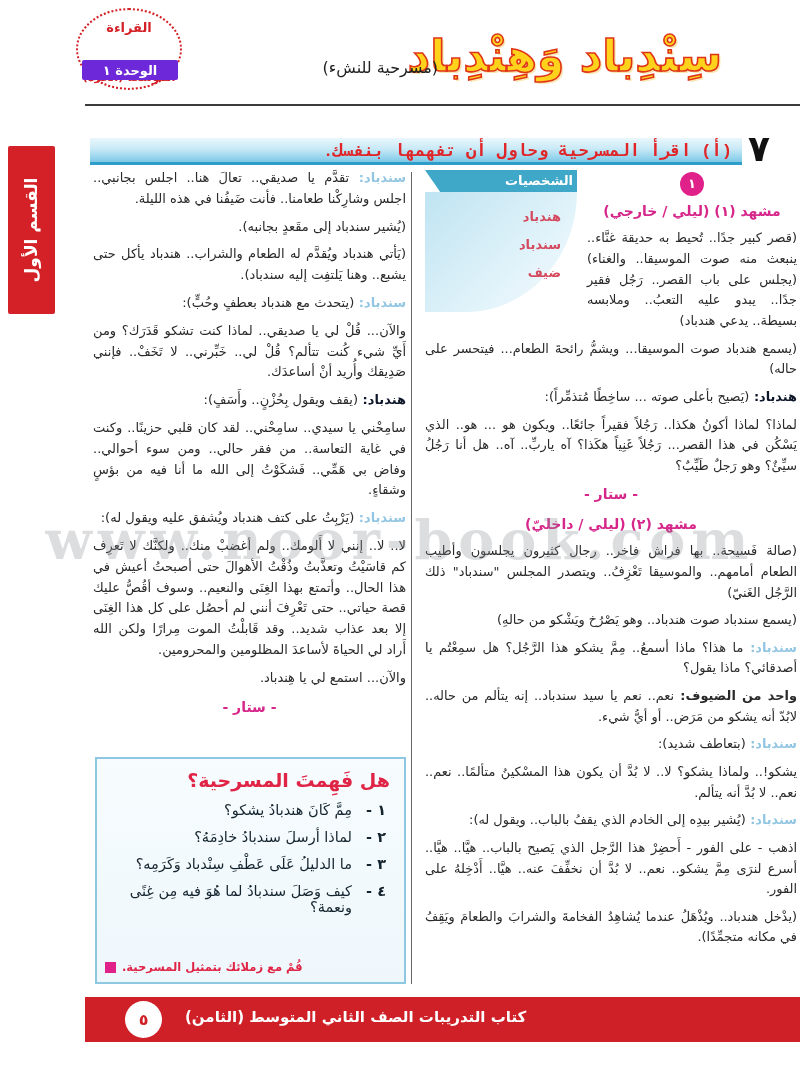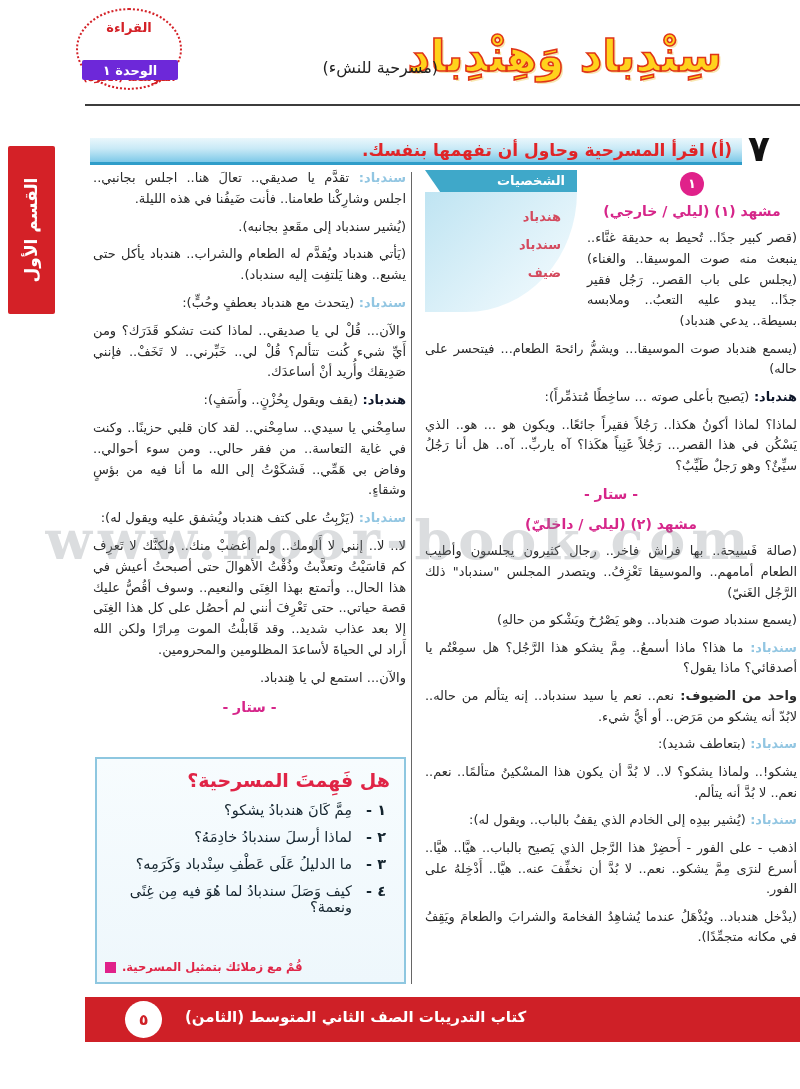--- a/index.html
+++ b/index.html
@@ -36,31 +36,31 @@
   .section-tab span{
     transform:rotate(-90deg);white-space:nowrap;color:#fff;font-weight:bold;font-size:17px;
   }
   
   .exercise-bar{
     position:absolute;left:90px;top:138px;width:652px;height:27px;
     background:linear-gradient(#eaf7fc 0%,#c8e9f6 45%,#7ec9e8 100%);
     border-bottom:3px solid #2f9dc9;
     display:flex;align-items:center;padding-right:10px;box-sizing:border-box;
   }
-  .exercise-bar .instr{color:#e02528;font-weight:bold;font-size:17px;white-space:nowrap;}
+  .exercise-bar .instr{color:#e02528;font-weight:bold;font-size:17px;white-space:nowrap;font-family:Liberation Mono, monospace;}
   .exercise-num{position:absolute;left:748px;top:128px;font-size:36px;font-weight:bold;color:#111;}
   
   .col-divider{position:absolute;left:411px;top:172px;width:1px;height:812px;background:#666;}
   .col-right{position:absolute;left:425px;top:170px;width:372px;font-size:12.9px;line-height:1.6;color:#2a2a2a;text-align:justify;}
   .col-left{position:absolute;left:93px;top:168px;width:313px;font-size:13px;line-height:1.6;color:#2a2a2a;text-align:justify;}
   
   .chars-box{float:left;width:152px;margin-right:10px;margin-bottom:6px;}
   .chars-head{
     background:#3fa8c9;color:#fff;font-size:13px;font-weight:bold;height:22px;
-    display:flex;align-items:center;justify-content:flex-start;padding-right:12px;
+    display:flex;align-items:center;justify-content:flex-start;padding-right:4px;
     clip-path:polygon(0 0,100% 0,100% 100%,10% 100%);
   }
   .chars-body{
     background:linear-gradient(135deg,#bfe4f2 0%,#e6f5fb 70%,#f4fbfe 100%);
     border-bottom-right-radius:120px 130px;
     padding:8px 16px 16px 8px;min-height:96px;
   }
   .char-name{color:#d44a5e;font-size:13px;font-weight:bold;margin:7px 0;}
   
   .scene-badge-wrap{text-align:center;margin:2px 0 4px;}

